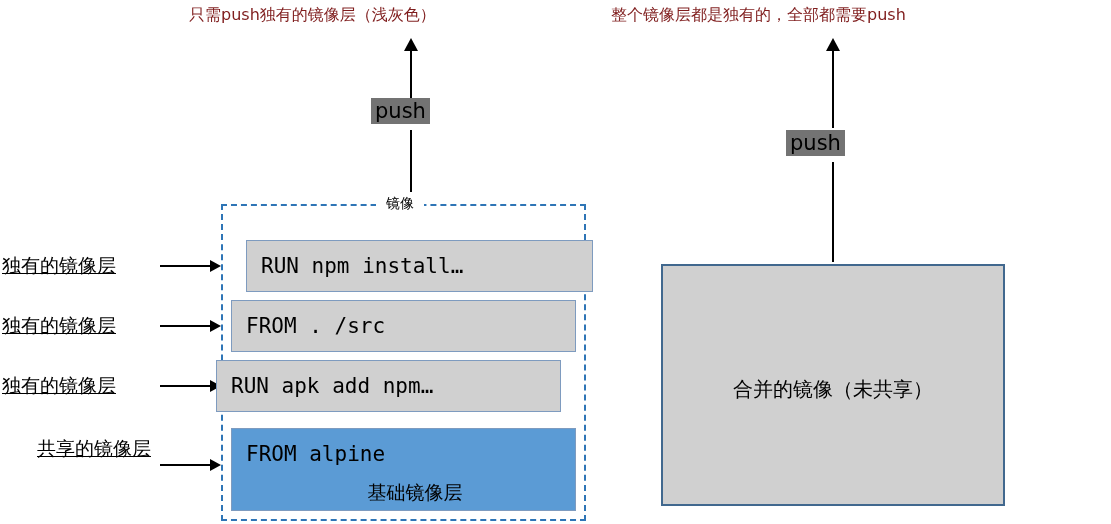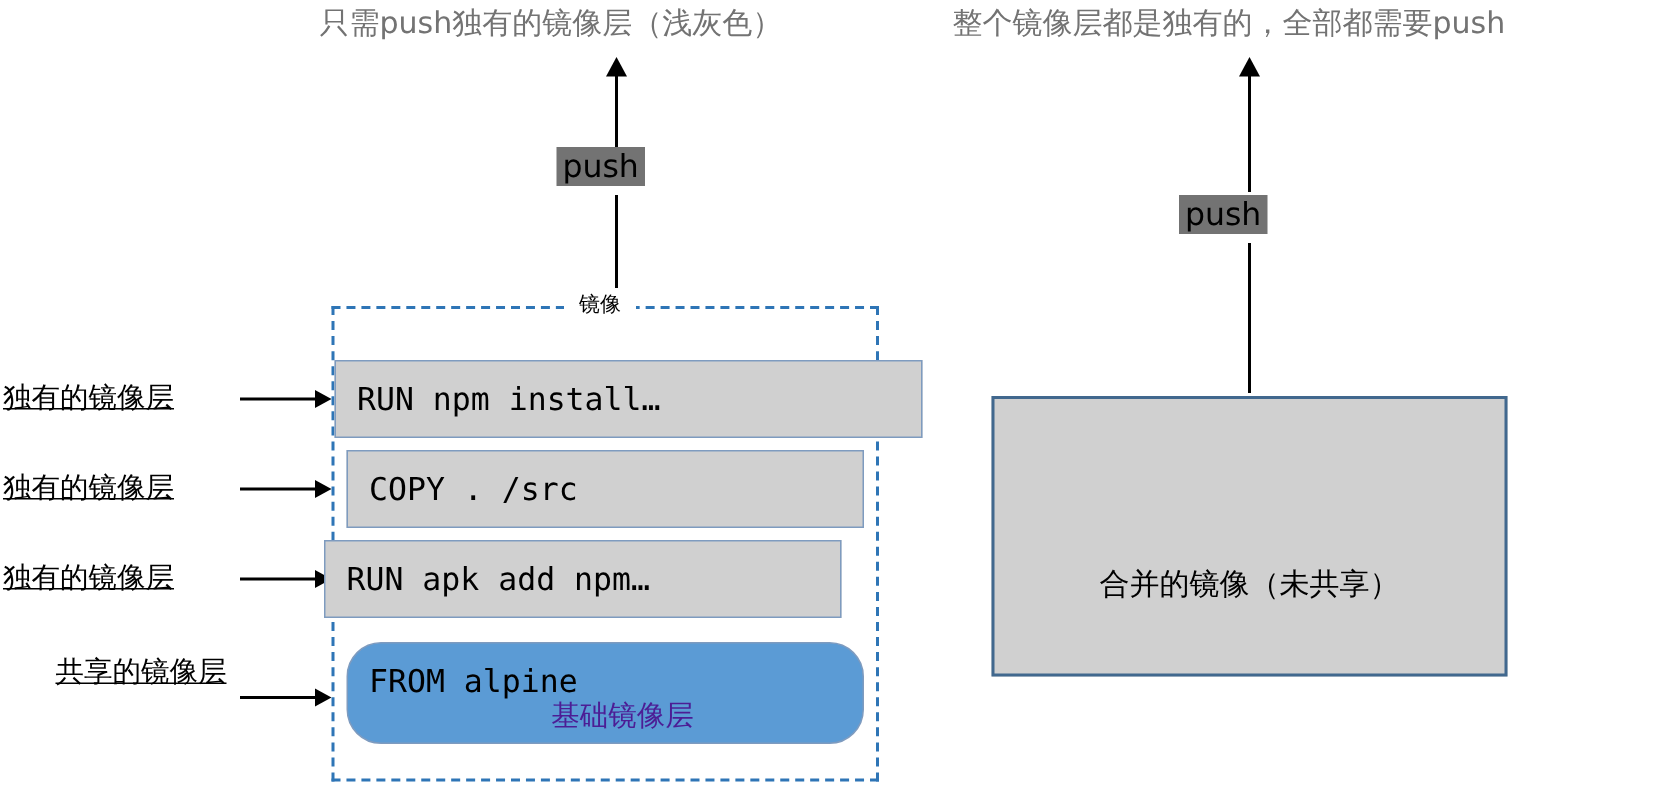--- a/index.html
+++ b/index.html
@@ -13,25 +13,24 @@
     height: 524px;
     background: #ffffff;
     font-family: "DejaVu Sans", "Liberation Sans", sans-serif;
     color: #000000;
     overflow: hidden;
   }
   .abs { position: absolute; }
 
   
   .header-text {
-    font-size: 20px;
-    line-height: 26px;
-    white-space: nowrap;
-    color: #737373;
-    margin-left: 24px;
+    font-size: 16px;
+    line-height: 26px;
+    white-space: nowrap;
+    color: #7f1d1d;
   }
 
   
   .push-label {
     font-size: 21px;
     line-height: 26px;
     white-space: nowrap;
     background: #737373;
     padding: 0 4px;
   }
@@ -112,21 +111,21 @@
     top: 12px;
   }
   .layer-base-caption {
     position: absolute;
     left: 0;
     right: 0;
     bottom: 6px;
     text-align: center;
     font-size: 19px;
     line-height: 24px;
-    color: #4c1d95;
+    color: #000000;
     margin-left: 23px;
   }
 
   
   #merged-box {
     box-sizing: border-box;
     background: #D0D0D0;
     border: 2px solid #41688E;
     position: absolute;
   }
@@ -173,34 +172,34 @@
   <div class="abs arrowhead-right" style="left:210px; top:380px;"></div>
 
   <div class="abs side-label" style="left:2px; top:436px;margin-left:35px;">共享的镜像层</div>
   <div class="abs hline" style="left:160px; top:464px; width:52px;"></div>
   <div class="abs arrowhead-right" style="left:210px; top:459px;"></div>
 
   <div id="image-container" class="abs" style="left:221px; top:204px; width:365px; height:317px;"></div>
 
   <div class="abs" id="image-container-title" style="left:376px; top:192px;">镜像</div>
 
-  <div class="abs layer layer-unique" style="left:223px; top:240px; width:392px; height:52px;">
+  <div class="abs layer layer-unique" style="left:246px; top:240px; width:347px; height:52px;">
     <span class="layer-code">RUN npm install…</span>
   </div>
 
   <div class="abs layer layer-unique" style="left:231px; top:300px; width:345px; height:52px;">
-    <span class="layer-code">COPY . /src</span>
+    <span class="layer-code">FROM . /src</span>
   </div>
 
   <div class="abs layer layer-unique" style="left:216px; top:360px; width:345px; height:52px;">
     <span class="layer-code">RUN apk add npm…</span>
   </div>
 
-  <div class="abs layer layer-base" style="left:231px; top:428px; width:345px; height:68px;border-radius:23px;">
+  <div class="abs layer layer-base" style="left:231px; top:428px; width:345px; height:83px;">
     <span class="layer-code">FROM alpine</span>
     <span class="layer-base-caption">基础镜像层</span>
   </div>
 
-  <div id="merged-box" style="left:661px; top:264px; width:344px; height:187px;">
+  <div id="merged-box" style="left:661px; top:264px; width:344px; height:242px;">
     <div id="merged-box-label" style="top:110px;">合并的镜像（未共享）</div>
   </div>
 
 </div>
 
 </body></html>

